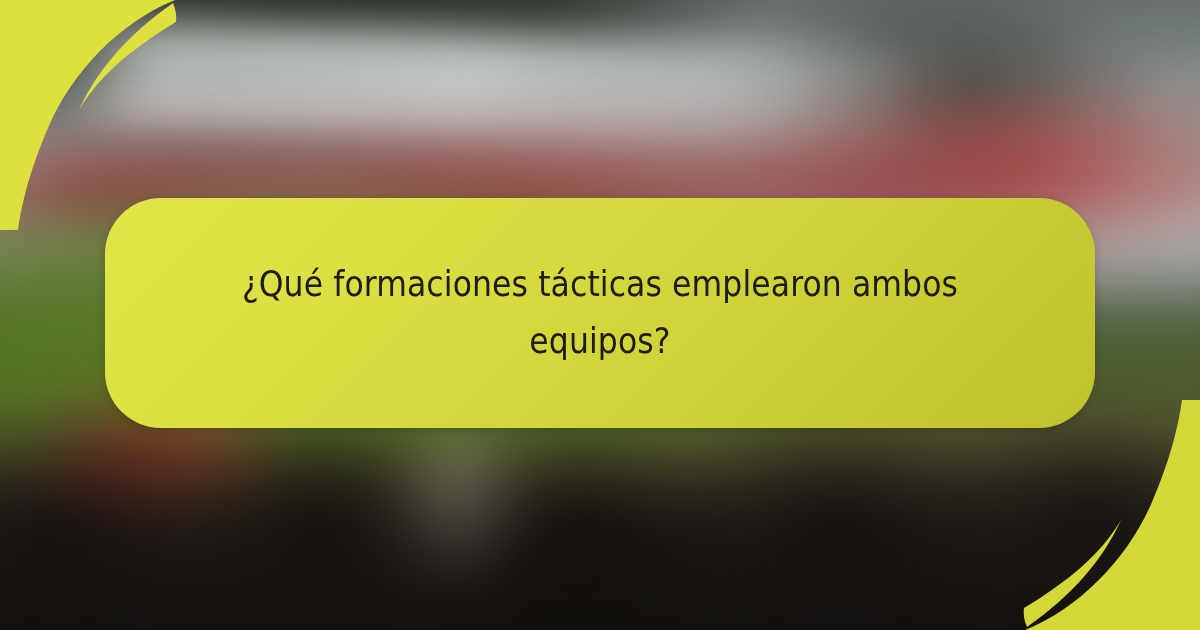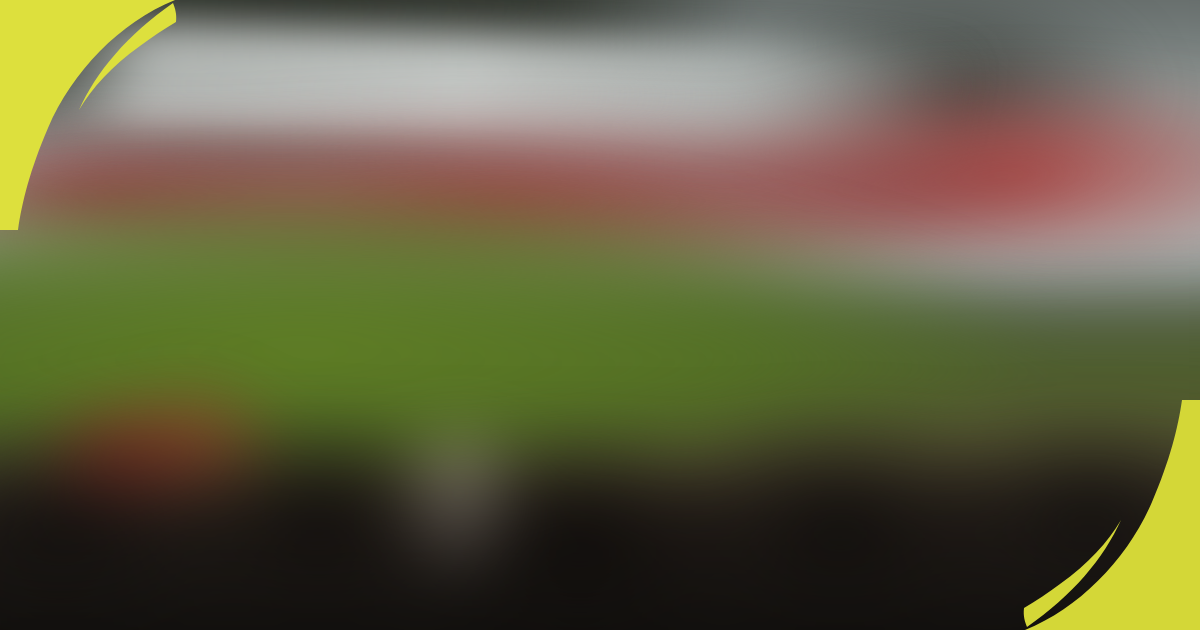--- a/index.html
+++ b/index.html
@@ -137,14 +137,17 @@
   <svg class="deco deco-tl" viewBox="0 0 260 230">
     <path d="M0,0 L175,0 C120,22 72,72 48,128 C30,170 22,202 18,230 L0,230 Z" fill="#DDE03D"></path>
     <path d="M173,3 C128,34 96,72 79,110 C92,88 112,66 140,46 C152,37 164,29 176,22 C177,14 175,8 173,3 Z" fill="#DDE03D"></path>
   </svg>
 
   <svg class="deco deco-br" viewBox="0 0 260 230">
     <path d="M260,230 L85,230 C140,208 188,158 212,102 C230,60 238,28 242,0 L260,0 Z" fill="#D4D737"></path>
     <path d="M87,227 C132,196 164,158 181,120 C168,142 148,164 120,184 C108,193 96,201 84,208 C83,216 85,222 87,227 Z" fill="#D4D737"></path>
   </svg>
 
+  <div class="card">
+    <div class="card-text">¿Qué formaciones tácticas emplearon ambos equipos?</div>
+  </div>
 
 </div>
 
 </body></html>

